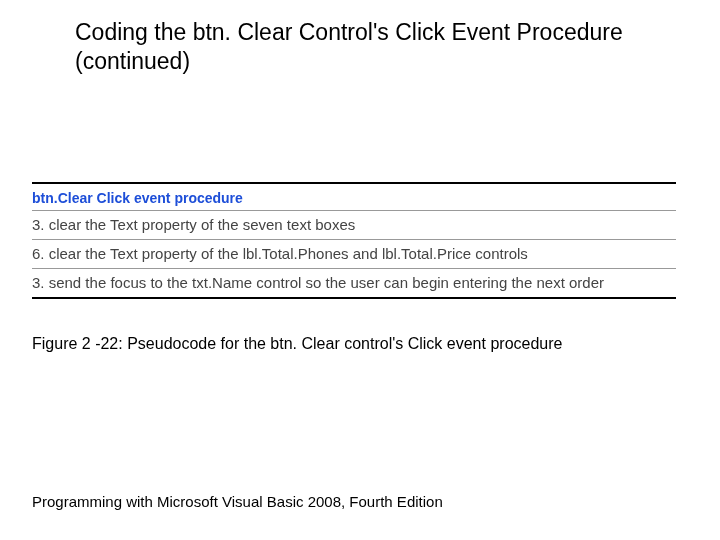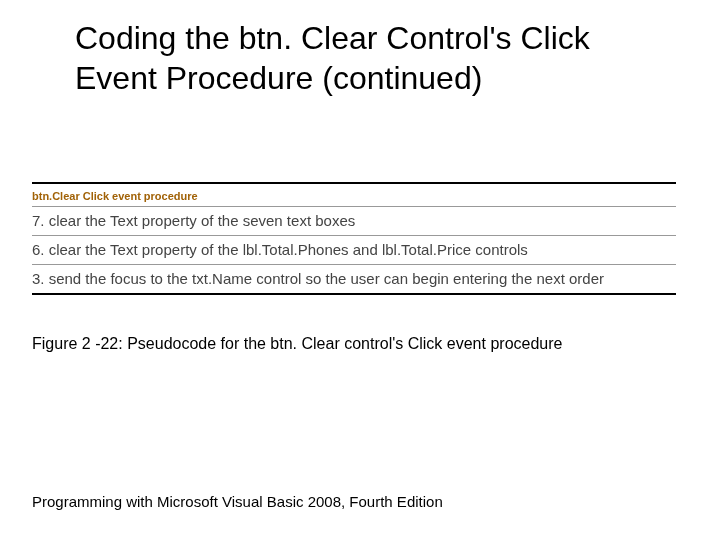--- a/index.html
+++ b/index.html
@@ -15,40 +15,40 @@
     position: relative;
     width: 720px;
     height: 540px;
     box-sizing: border-box;
   }
   .title {
     position: absolute;
     top: 18px;
     left: 75px;
     right: 40px;
-    font-size: 32px;
+    font-size: 23px;
     line-height: 1.25;
     font-weight: 400;
     letter-spacing: 0px;
   }
   .pseudocode {
     position: absolute;
     top: 182px;
     left: 32px;
     right: 44px;
   }
   .rule-top {
     border-top: 2px solid #000;
     margin-bottom: 6px;
   }
   .proc-title {
     font-weight: 700;
-    font-size: 11px;
+    font-size: 14px;
     padding: 0 0 4px 0;
-    color: #a16207;
+    color: #1d4ed8;
   }
   .steps {
     font-size: 15px;
     color: #444;
   }
   .step {
     padding: 5px 0 6px 0;
     border-top: 1px solid #999;
   }
   .step:first-child {
@@ -77,21 +77,21 @@
 <body>
 
 <div class="slide">
 
   <div class="title">Coding the btn. Clear Control's Click Event Procedure (continued)</div>
 
   <div class="pseudocode">
     <div class="rule-top"></div>
     <div class="proc-title">btn.Clear Click event procedure</div>
     <div class="steps">
-      <div class="step">7. clear the Text property of the seven text boxes</div>
+      <div class="step">3. clear the Text property of the seven text boxes</div>
       <div class="step">6. clear the Text property of the lbl.Total.Phones and lbl.Total.Price controls</div>
       <div class="step">3. send the focus to the txt.Name control so the user can begin entering the next order</div>
     </div>
     <div class="rule-bottom"></div>
   </div>
 
   <div class="caption">Figure 2 -22: Pseudocode for the btn. Clear control's Click event procedure</div>
 
   <div class="footer">Programming with Microsoft Visual Basic 2008, Fourth Edition</div>
 

